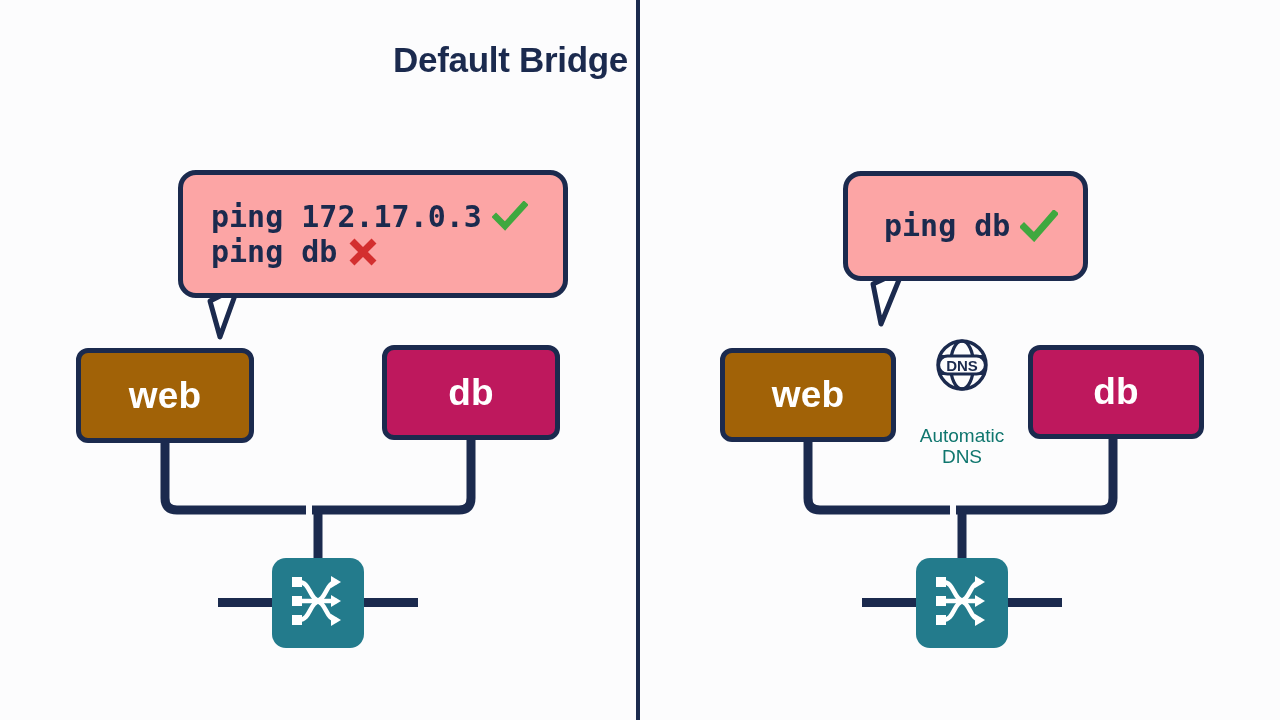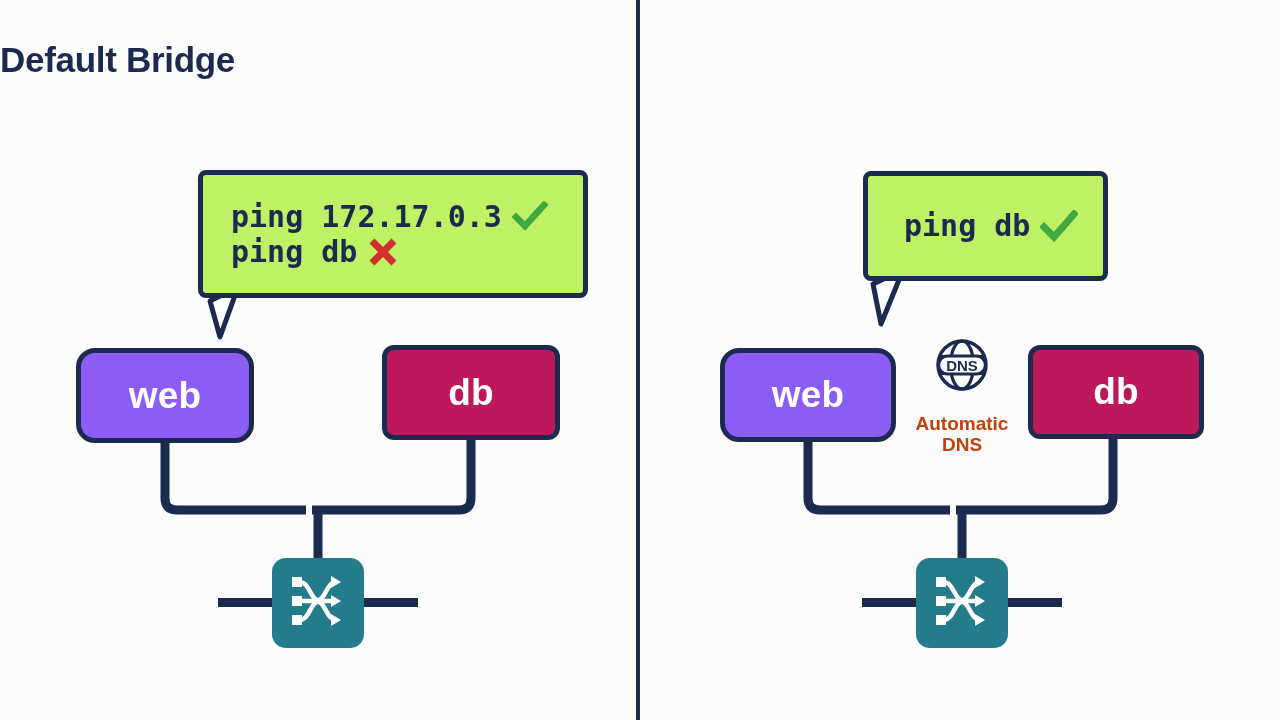--- a/index.html
+++ b/index.html
@@ -26,41 +26,40 @@
   }
 
   
   .panel { position: absolute; top: 0; width: 636px; height: 720px; }
   .panel.left  { left: 0; }
   .panel.right { left: 640px; }
 
   
   .title {
     position: absolute;
-    left: 0; right: 15px;
+    left: 0; right: 8px;
     top: 38px;
-    text-align: left;
+    text-align: right;
     color: #1b2a4e;
     font-weight: bold;
     font-size: 35px;
     line-height: 1.28;
     letter-spacing: -0.3px;
   }
   .title .l2 { display: block; }
 
   
   .bubble {
     position: absolute;
-    background: #bef264;
+    background: #fca5a5;
     border: 5px solid #1b2a4e;
-    border-radius: 8px;
+    border-radius: 18px;
     display: flex;
     flex-direction: column;
     justify-content: center;
-    margin-left: 20px;
   }
   .bubble-line {
     font-family: "DejaVu Sans Mono", "Liberation Mono", monospace;
     font-size: 30px;
     font-weight: bold;
     color: #1b2a4e;
     white-space: pre;
     display: flex;
     align-items: center;
     line-height: 1.18;
@@ -88,21 +87,21 @@
     border: 5px solid #1b2a4e;
     border-radius: 12px;
     display: flex;
     align-items: center;
     justify-content: center;
     color: #ffffff;
     font-size: 37px;
     font-weight: bold;
     letter-spacing: 0.2px;
   }
-  .node.web { background: #8b5cf6; border-radius: 19px; }
+  .node.web { background: #a16207; }
   .node.db  { background: #be185d; }
 
   
   .wire { position: absolute; background: #1b2a4e; }
   .wire-svg { position: absolute; overflow: visible; }
 
   
   .switch {
     position: absolute;
     background: #237b8c;
@@ -114,25 +113,25 @@
 
   
   .dns-badge {
     position: absolute;
     display: flex;
     flex-direction: column;
     align-items: center;
     width: 140px;
   }
   .dns-label {
-    margin-top: 16px;
+    margin-top: 4px;
     text-align: center;
-    color: #c2410c;
+    color: #0f766e;
     font-size: 19px;
-    font-weight: bold;
+    font-weight: normal;
     line-height: 1.12;
   }
 </style>
 </head>
 <body>
 
 <div id="stage">
 
   <div class="panel left">
 
@@ -236,21 +235,21 @@
     <div class="wire" style="left:222px; top:598px; width:200px; height:9px;"></div>
 
     <div class="node web" style="left:80px; top:348px; width:176px; height:94px;">
       <span>web</span>
     </div>
 
     <div class="node db" style="left:388px; top:345px; width:176px; height:94px;">
       <span>db</span>
     </div>
 
-    <div class="dns-badge" style="left:252px; top:337px;">
+    <div class="dns-badge" style="left:252px; top:337px;gap:24px;">
       <span>
         <svg width="56" height="56" viewBox="0 0 56 56">
           <circle cx="28" cy="28" r="24" fill="none" stroke="#1b2a4e" stroke-width="3.4"></circle>
           <ellipse cx="28" cy="28" rx="11.5" ry="24" fill="none" stroke="#1b2a4e" stroke-width="3.2"></ellipse>
           <path d="M5.2 19.5 H50.8 M5.2 36.5 H50.8" stroke="#1b2a4e" stroke-width="3.2" fill="none"></path>
           <rect x="4.5" y="19" width="47" height="18" rx="9" fill="#fcfcfd" stroke="#1b2a4e" stroke-width="3.2"></rect>
           <text x="28" y="34" text-anchor="middle" font-family="Liberation Sans, sans-serif" font-size="15" font-weight="bold" fill="#1b2a4e">DNS</text>
         </svg>
       </span>
       <div class="dns-label">

